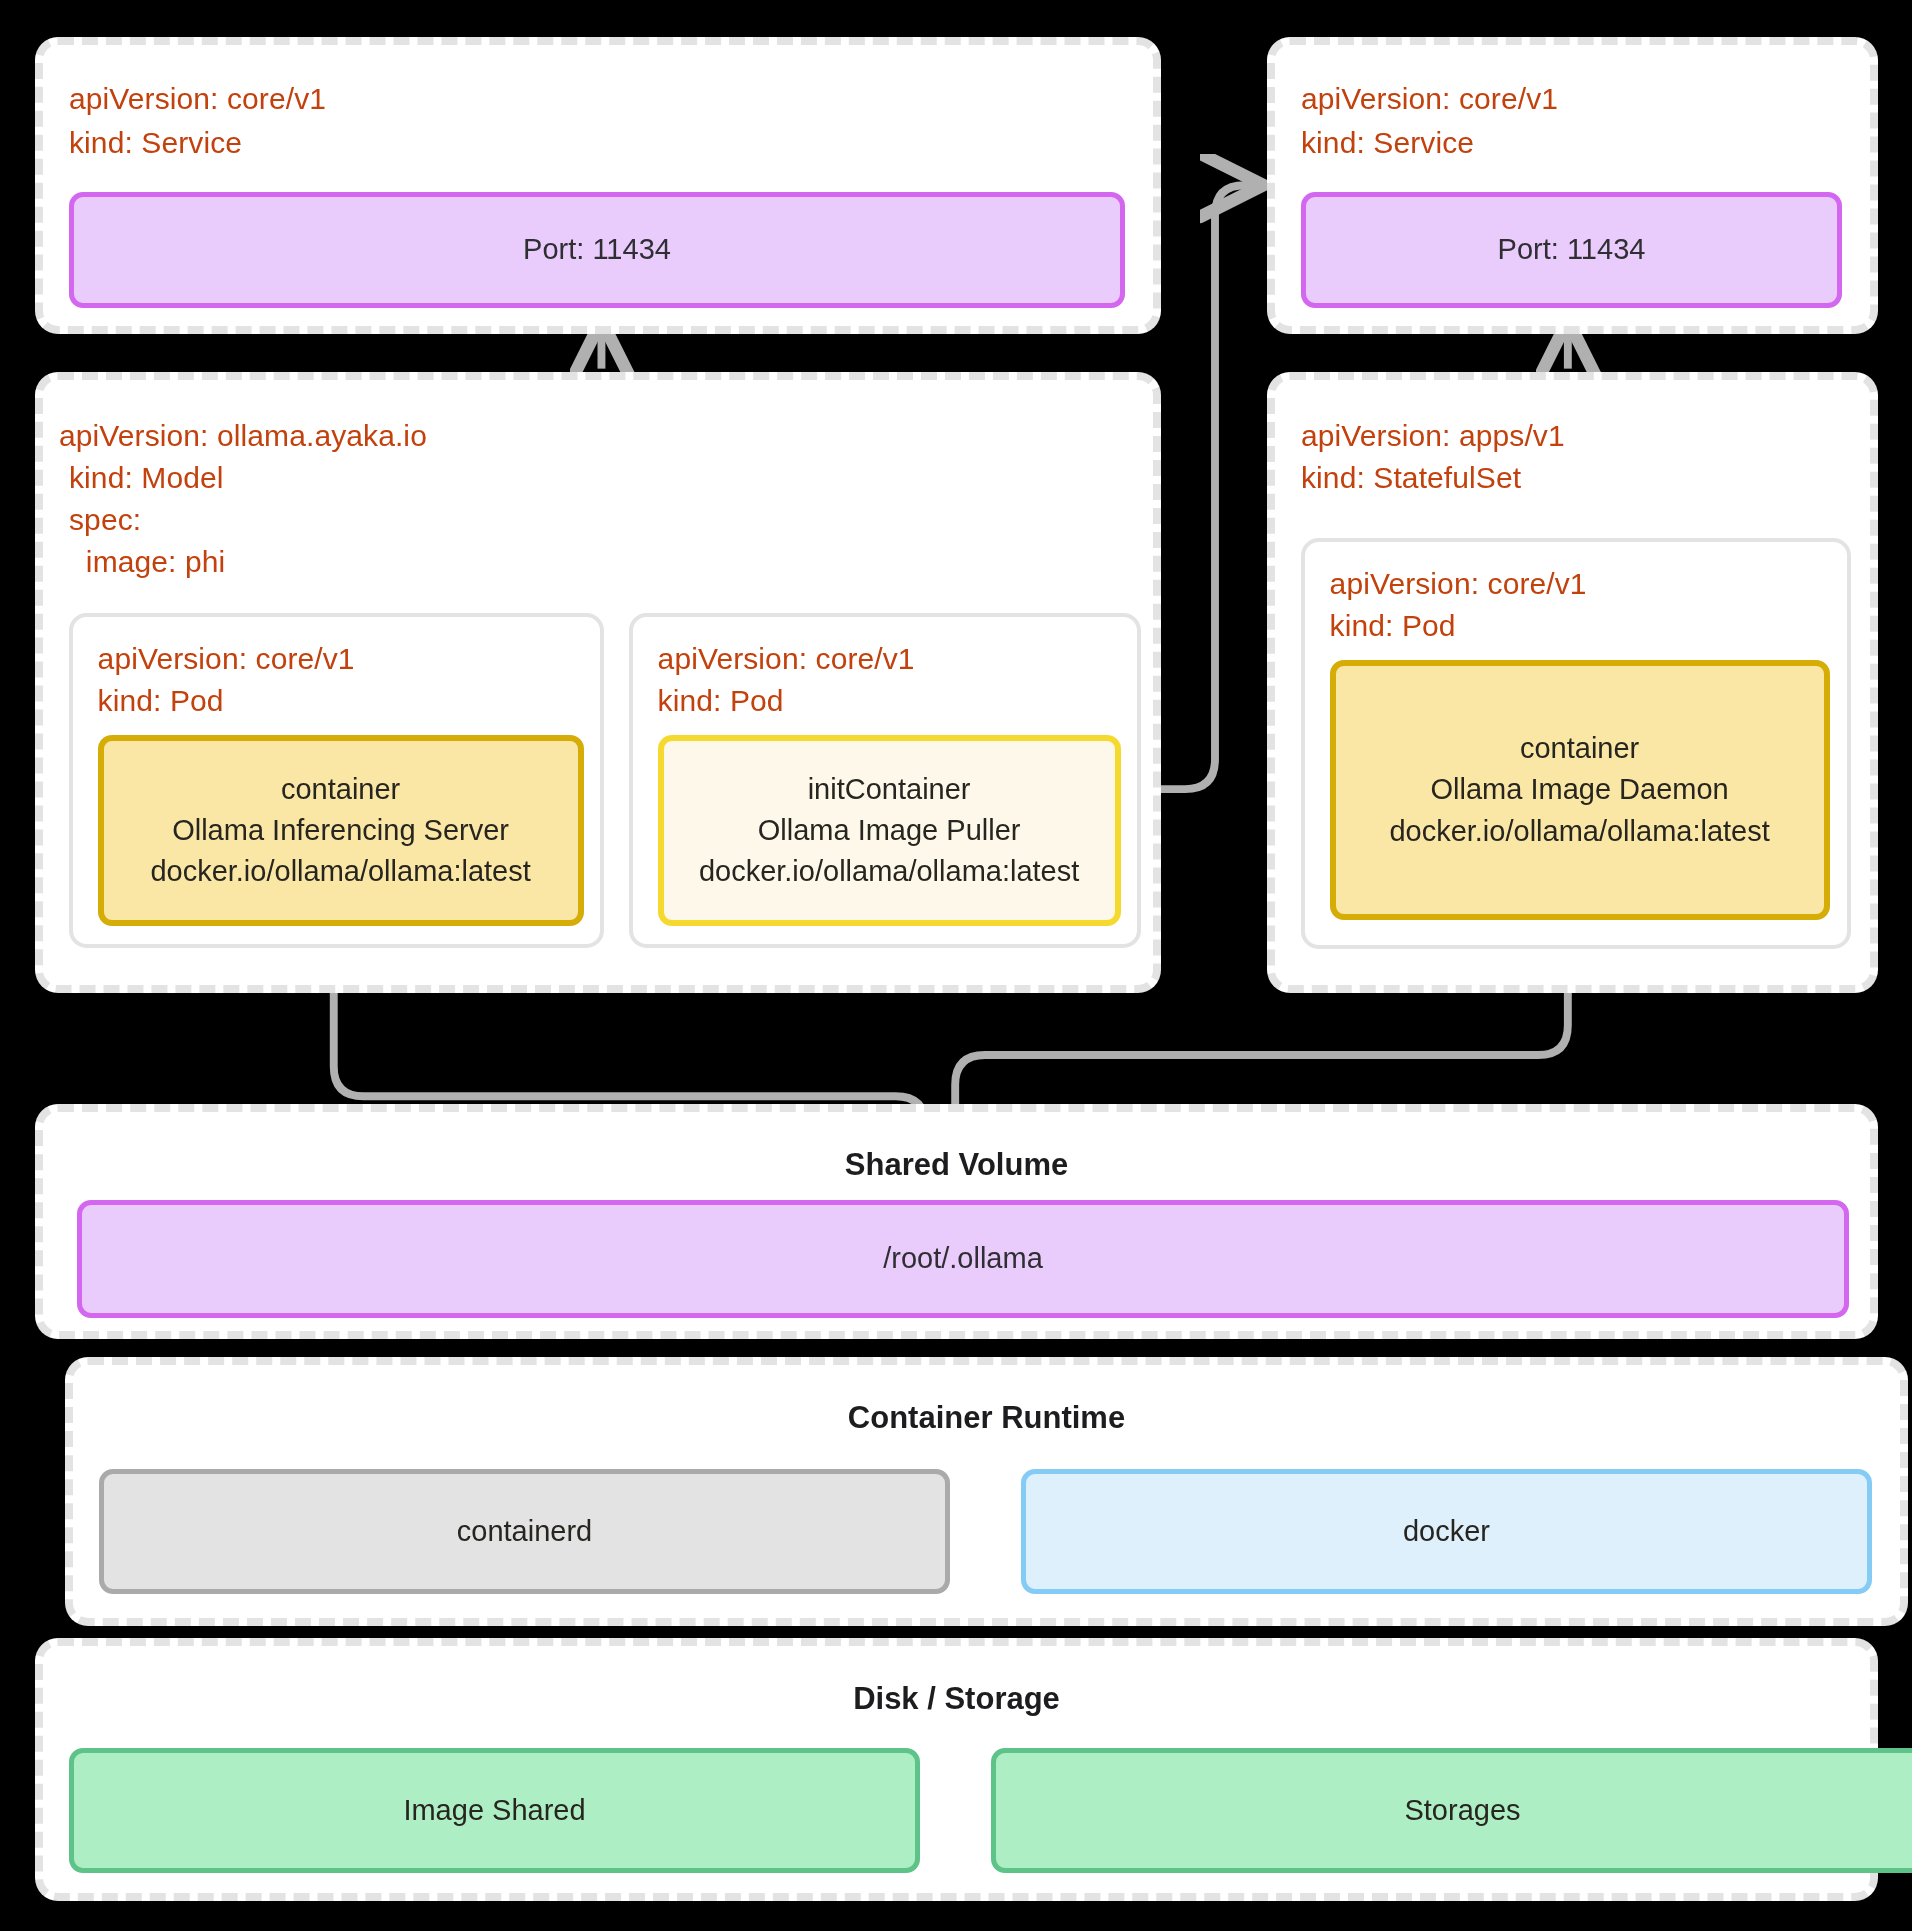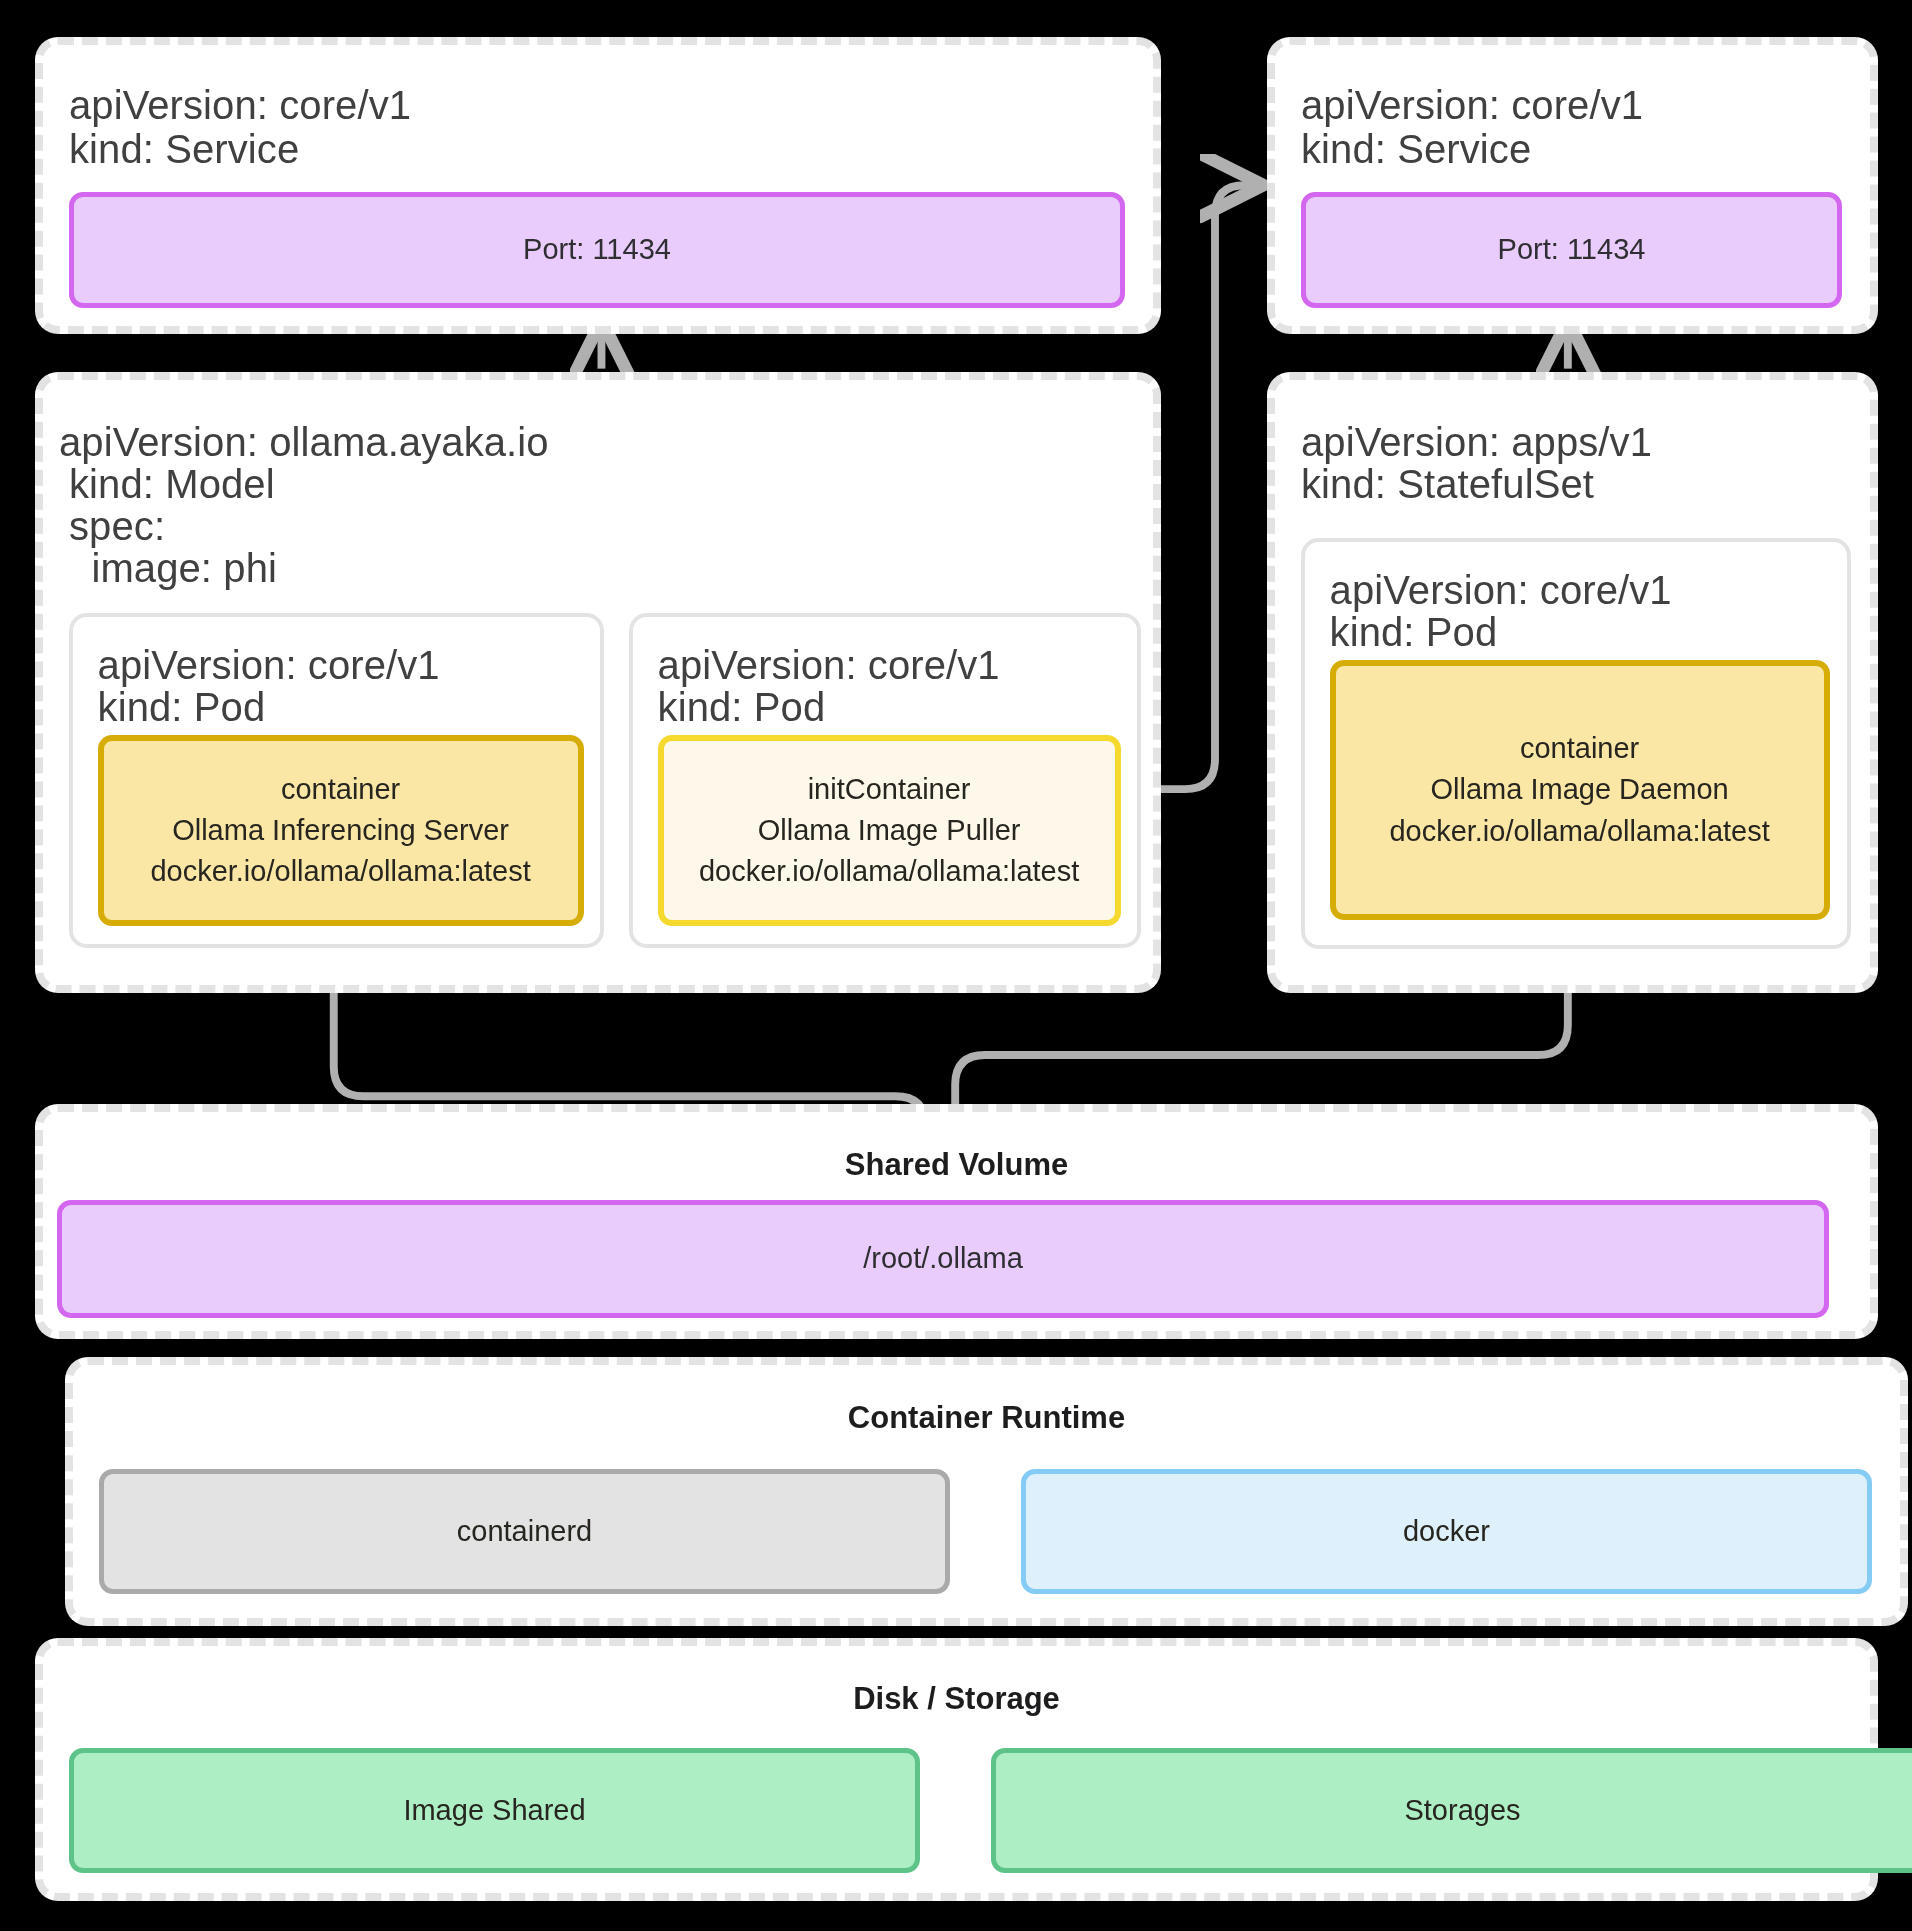--- a/index.html
+++ b/index.html
@@ -22,23 +22,23 @@
   
   .dashed-box {
     position: absolute;
     background: #ffffff;
     border: 8px dashed #e3e3e3;
     border-radius: 23px;
   }
 
   
   .yaml {
-    font-size: 40px;
+    font-size: 30px;
     line-height: 1.28;
-    color: #404040;
+    color: #c2410c;
     white-space: pre;
     letter-spacing: 0.1px;
   }
 
   
   .pod-card {
     position: absolute;
     background: #ffffff;
     border: 4.4px solid #e3e3e3;
     border-radius: 17.6px;
@@ -194,21 +194,21 @@
       <div class="leafbox amber" style="left:24.6px; top:118px; width:500px; height:260px;">
         <span>container</span>
         <span>Ollama Image Daemon</span>
         <span>docker.io/ollama/ollama:latest</span>
       </div>
     </div>
   </div>
 
   <div class="dashed-box" style="left:35px; top:1104px; width:1843px; height:235px;">
     <div class="section-title" style="left:0; top:35px;">Shared Volume</div>
-    <div class="leafbox purple" style="left:14px; top:88px; width:1772px; height:118px;justify-content:center;">
+    <div class="leafbox purple" style="left:34px; top:88px; width:1772px; height:118px;justify-content:center;">
       <span>/root/.ollama</span>
     </div>
   </div>
 
   <div class="dashed-box" style="left:35px; top:1357px; width:1843px; height:269px;margin-left:30px;">
     <div class="section-title" style="left:0; top:35px;">Container Runtime</div>
     <div class="leafbox grey" style="left:26px; top:104px; width:851px; height:125px;">
       <span>containerd</span>
     </div>
     <div class="leafbox blue" style="left:948px; top:104px; width:851px; height:125px;">

